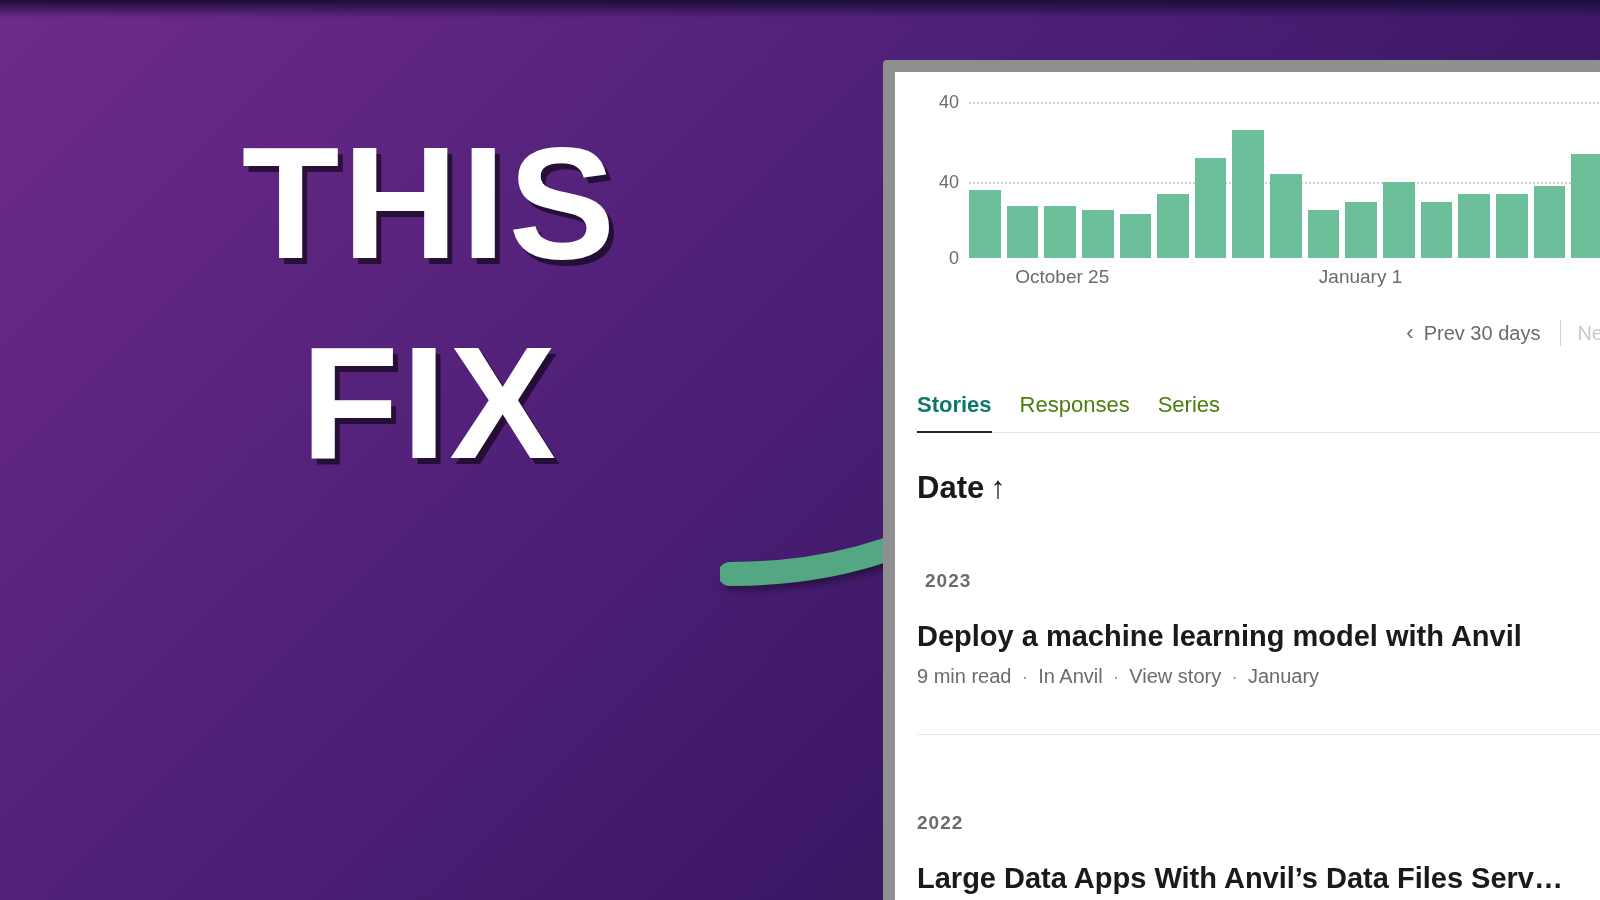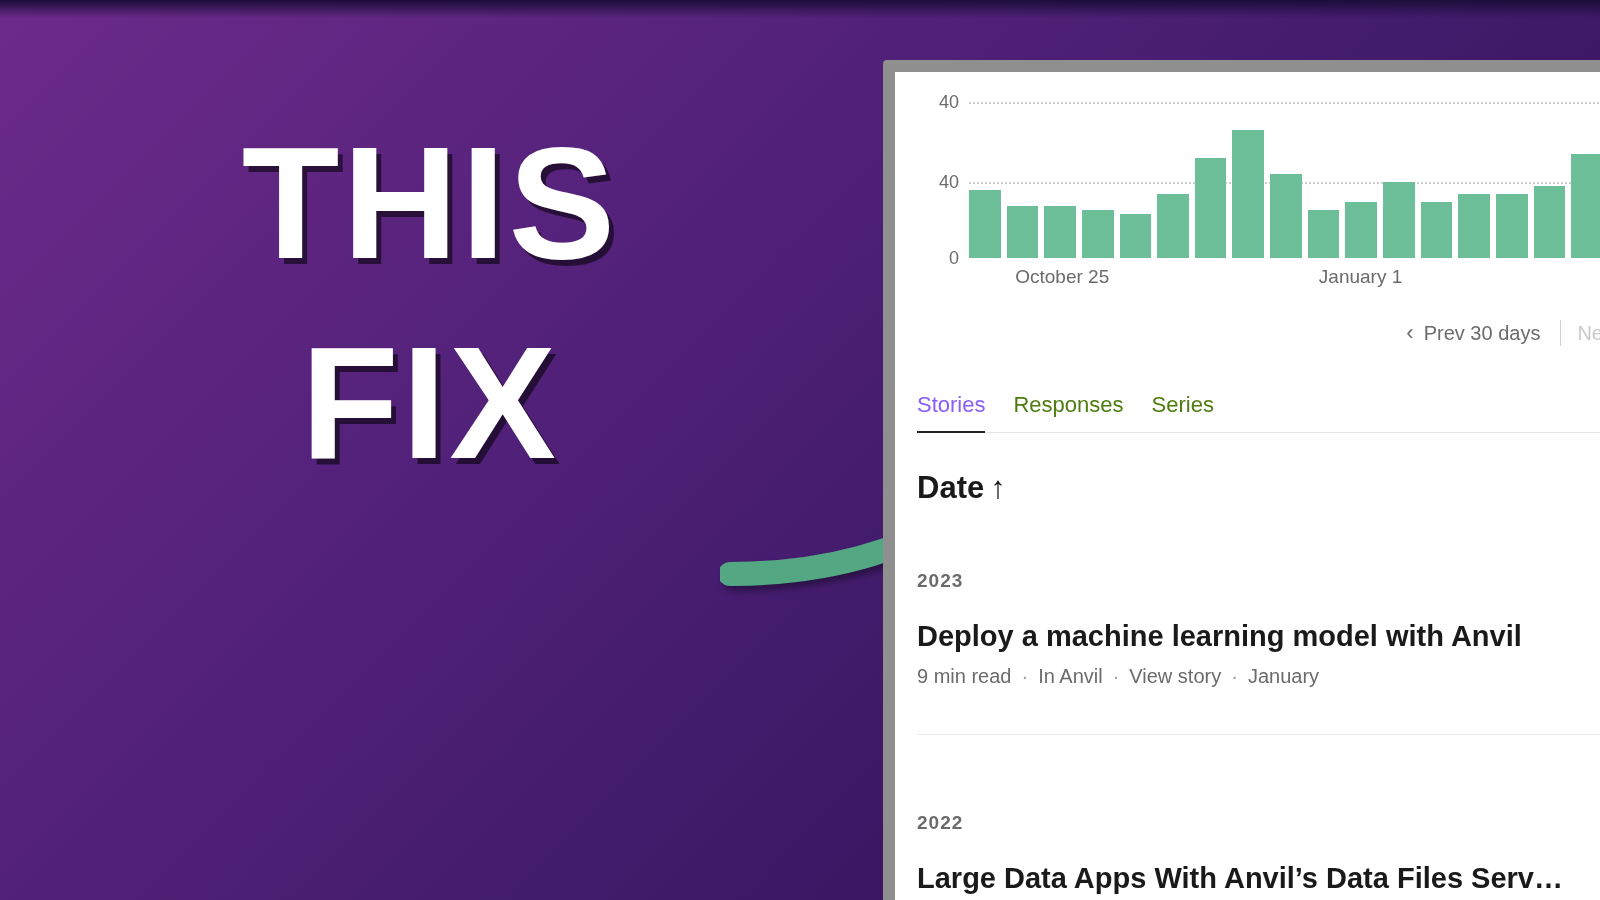--- a/index.html
+++ b/index.html
@@ -80,39 +80,39 @@
 
   
   .tabs {
     position:absolute; left:22px; top:320px; right:0;
     display:flex; gap:28px;
     border-bottom:1px solid #e5e5e5;
     padding-bottom:14px;
     font-size:22px;
   }
   .tab { color:#4d7c0f; cursor:pointer; }
-  .tab.active { color:#8b5cf6; font-weight:400; position:relative; }
+  .tab.active { color:#0f766e; font-weight:700; position:relative; }
   .tab.active::after {
     content:""; position:absolute; left:0; right:0; bottom:-15px; height:2px; background:#242424;
   }
 
   
   .sort-row {
     position:absolute; left:22px; top:398px;
     font-size:31px; font-weight:700; color:#1a1a1a;
     display:flex; align-items:center; gap:6px;
   }
   .sort-row .arrow { font-weight:700; }
 
   
   .year-label {
     position:absolute; left:22px;
     font-size:19px; font-weight:700; color:#6b6b6b; letter-spacing:1px;
   }
-  .year-2023 { top:498px; }
+  .year-2023 { top:498px;margin-left:8px; }
   .year-2022 { top:740px; }
 
   .story {
     position:absolute; left:22px; right:0;
   }
   .story-1 { top:548px; }
   .story-2 { top:790px; }
   .story-title {
     font-size:29px; font-weight:800; color:#1a1a1a;
     margin-bottom:12px;

